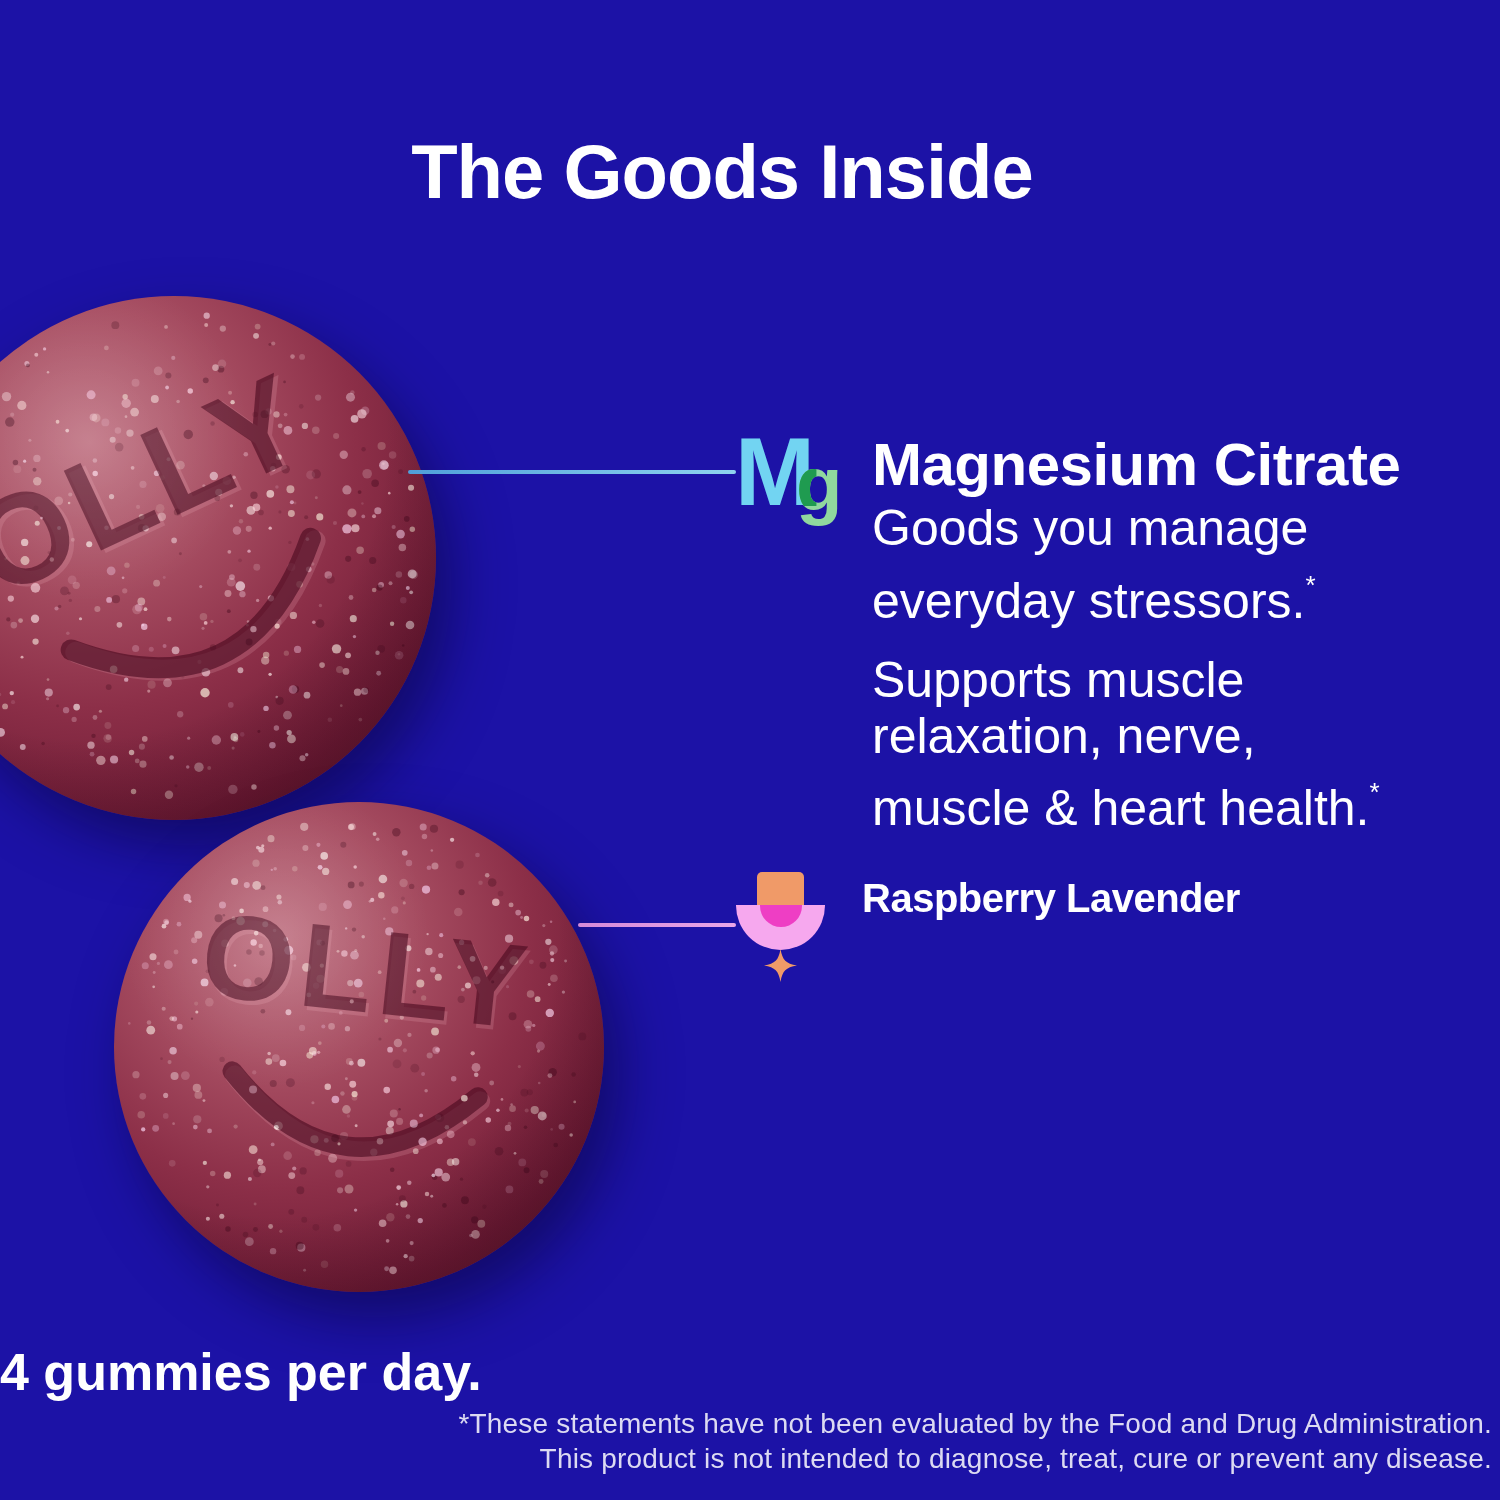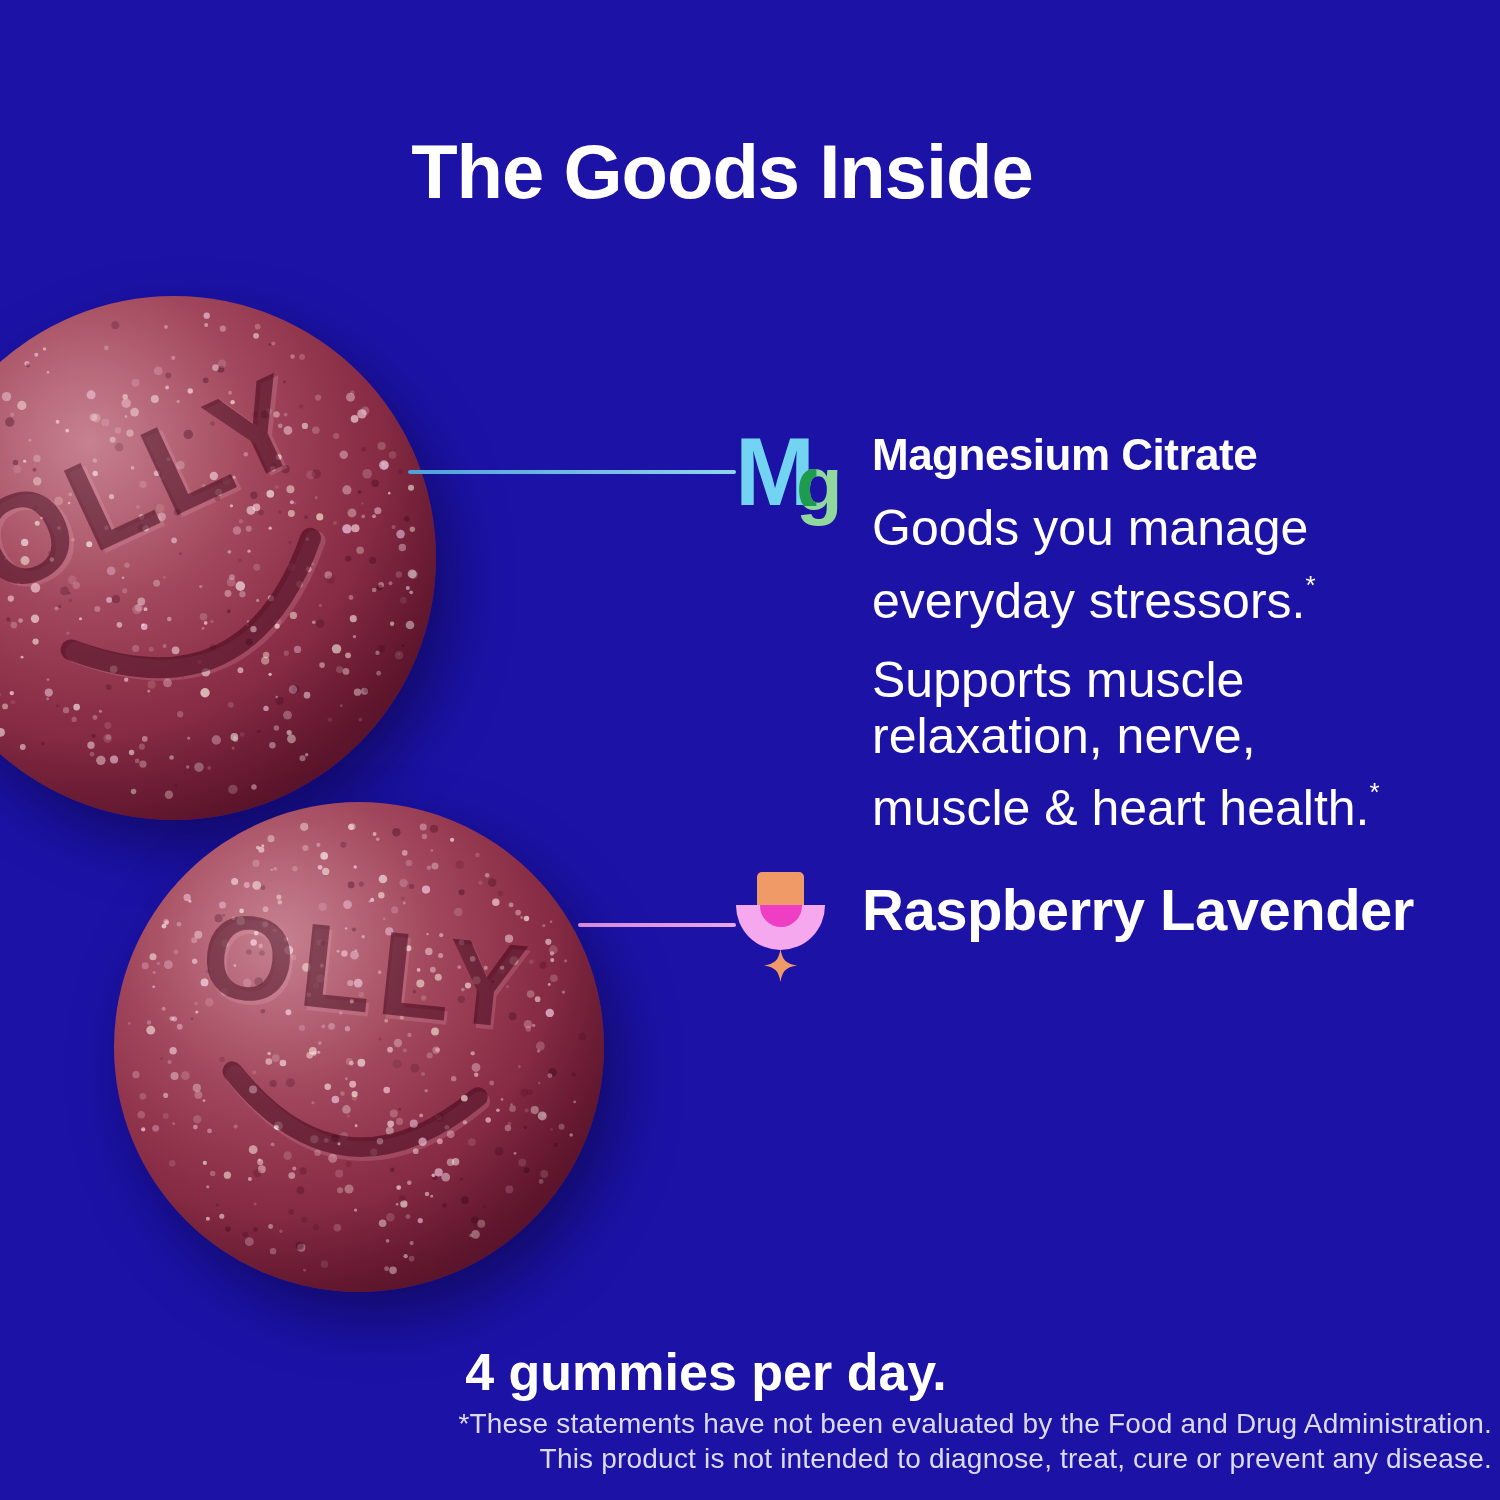--- a/index.html
+++ b/index.html
@@ -66,44 +66,44 @@
 
   
   .mg-icon{position:absolute;left:735px;top:424px;width:112px;height:108px;}
   .mg-icon span{position:absolute;font-weight:800;line-height:1;}
   .mg-m{left:0;top:0;font-size:96px;color:var(--mg-m);}
   .mg-g{left:61px;top:22px;font-size:76px;color:var(--mg-g-light);}
   .mg-g-dark{left:61px;top:22px;font-size:76px;color:var(--mg-g-dark);
     clip-path:inset(28% 56% 21% 0);}
 
   
-  .h2{position:absolute;font-weight:800;font-size:44px;letter-spacing:-.5px;}
+  .h2{position:absolute;font-weight:800;font-size:60px;letter-spacing:-.5px;}
   .mag-heading{left:872px;top:430px;}
   .body-p{position:absolute;font-size:50px;line-height:57px;font-weight:400;}
   .mag-p1{left:872px;top:500px;}
   .mag-p2{left:872px;top:652px;line-height:56px;}
   .fn{font-size:26px;vertical-align:24px;letter-spacing:0;}
 
   
-  .fl-heading{left:862px;top:876px;font-size:58px;}
+  .fl-heading{left:862px;top:876px;font-size:40px;}
   .fl-p{left:862px;top:938px;font-style:italic;}
 
   
   .flower-icon{position:absolute;left:736px;top:871px;width:90px;height:108px;}
   .fl-rect{position:absolute;left:21px;top:1px;width:47px;height:34px;
     background:var(--fl-orange);border-radius:5px 5px 0 0;}
   .fl-semi{position:absolute;left:0;top:34px;width:89px;height:45px;
     background:var(--fl-pink);border-radius:0 0 89px 89px;}
   .fl-semi-inner{position:absolute;left:24px;top:34px;width:42px;height:22px;
     background:var(--fl-magenta);border-radius:0 0 42px 42px;}
   .fl-sparkle{position:absolute;left:28px;top:78px;width:33px;height:33px;}
   .fl-sparkle path{fill:var(--fl-orange);}
 
   
-  .dosage{position:absolute;left:0;top:1342px;width:1412px;text-align:center;
+  .dosage{position:absolute;left:0;top:1342px;width:1412px;text-align:left;
     font-size:52px;font-weight:700;}
   .disclaimer{position:absolute;left:0;top:1406px;width:1492px;text-align:right;
     font-size:28px;line-height:35px;color:#dcdaf2;letter-spacing:.2px;}
 </style>
 </head>
 <body>
 
 <div class="canvas">
 
   <h1 class="title">The Goods Inside</h1>

